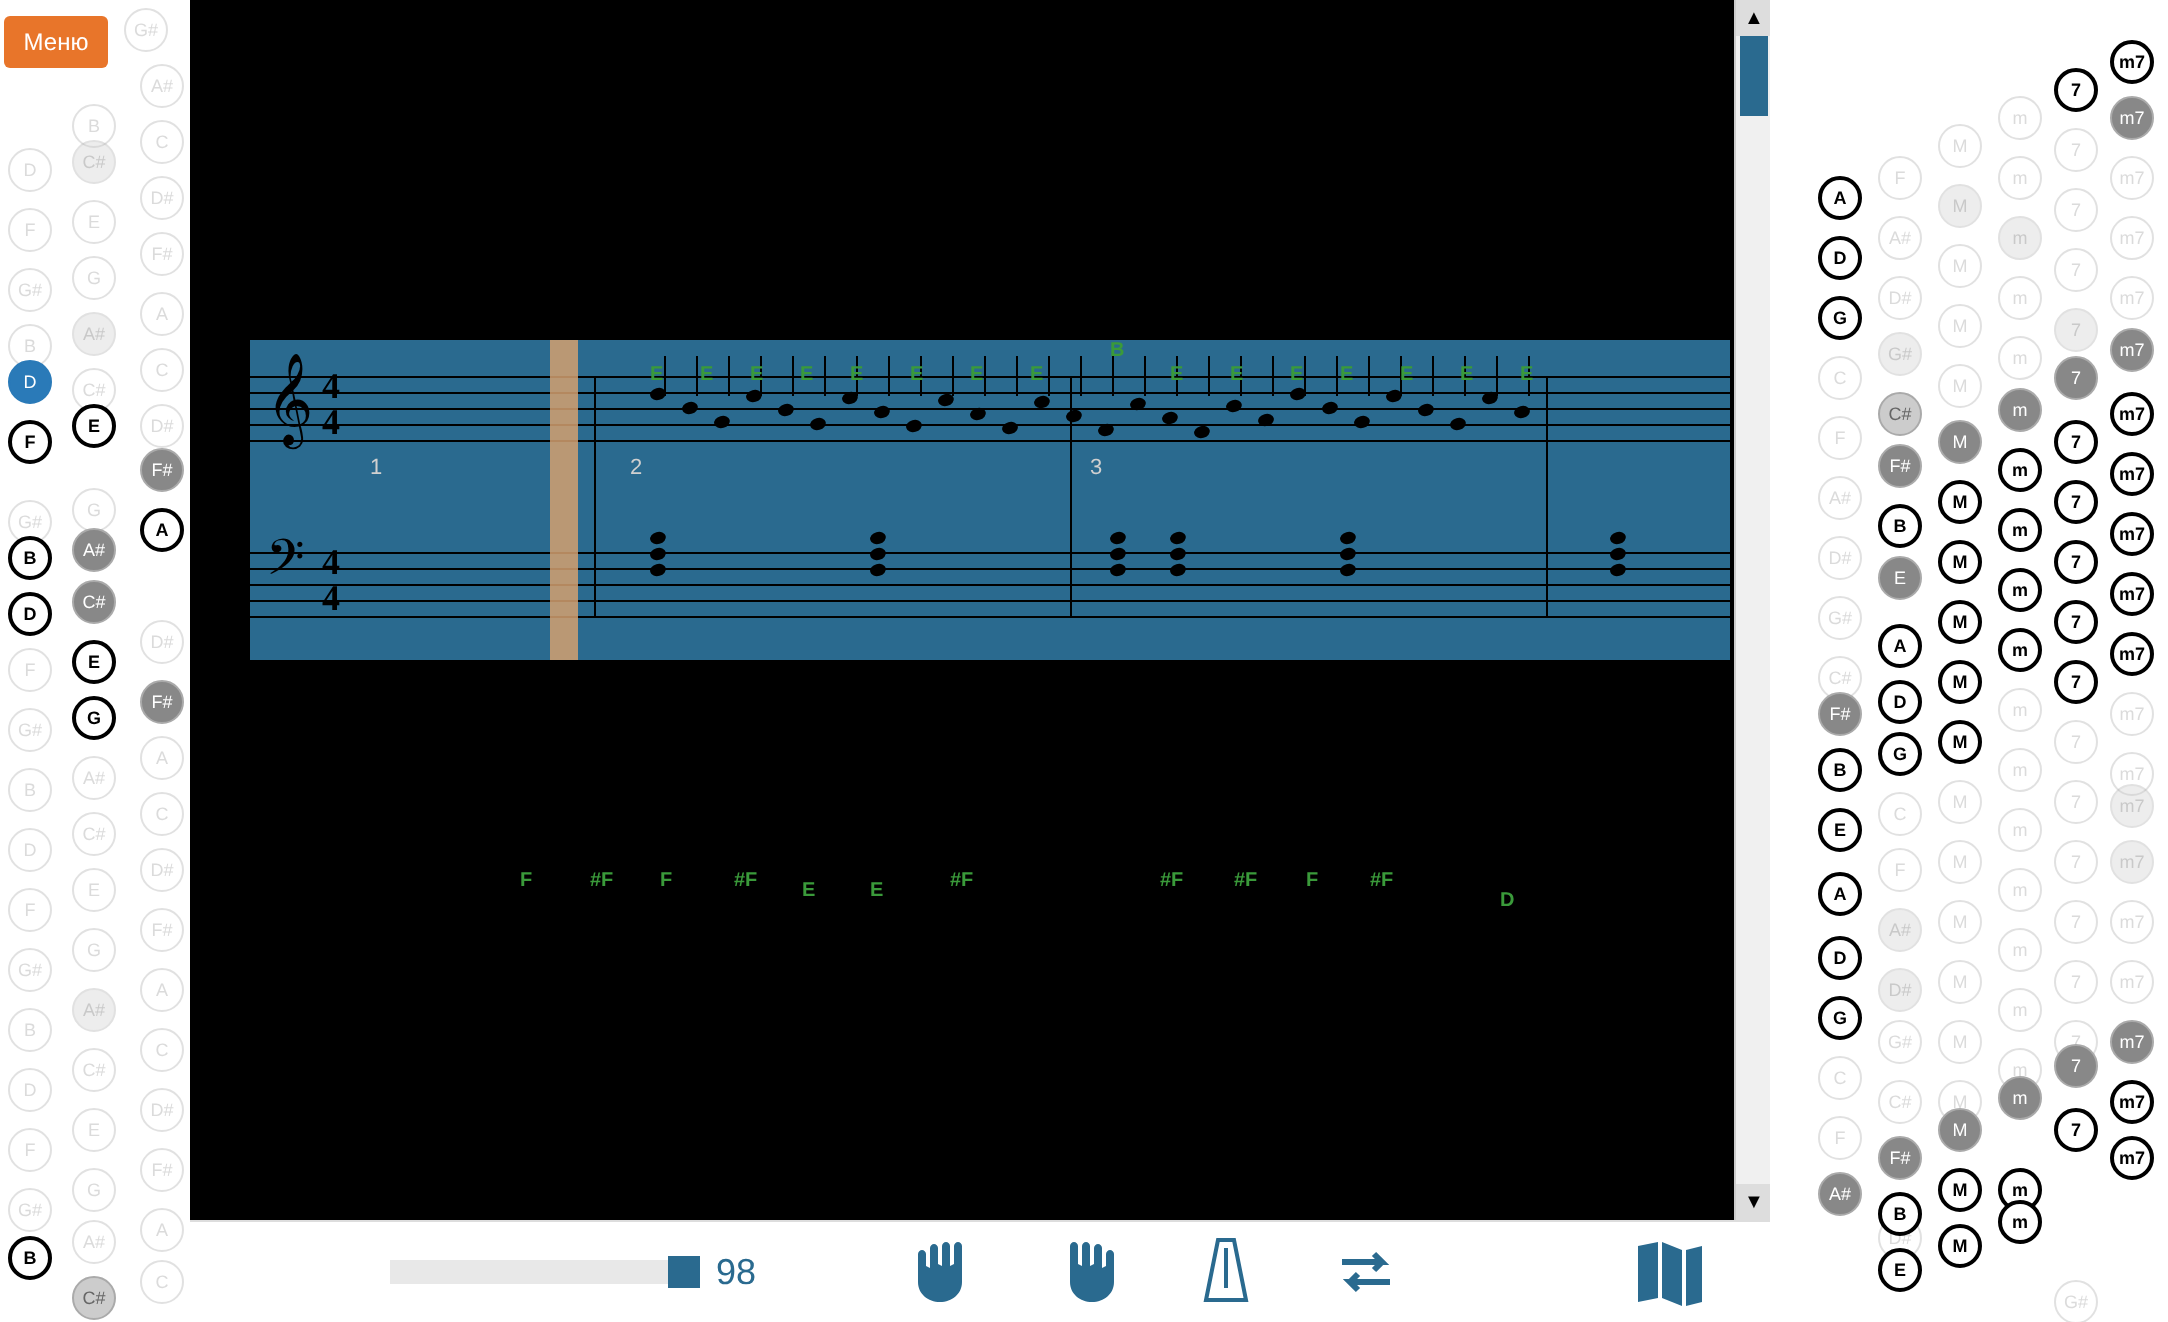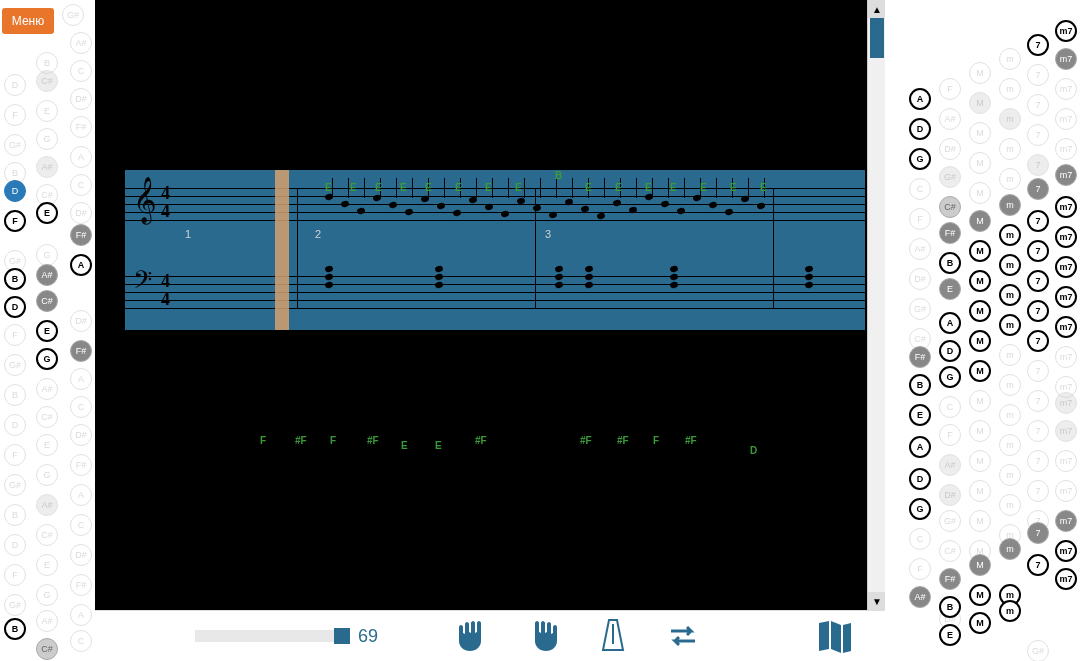--- a/index.html
+++ b/index.html
@@ -361,21 +361,21 @@
     <div class="btn-circle black" style="left: 70px; top: 612px;">M</div>
     <div class="btn-circle black" style="left: 100px; top: 600px;">m</div>
     <div class="btn-circle black" style="left: 40px; top: 624px;">E</div>
     <div class="btn-circle dim" style="left: 128px; top: 640px;">G#</div>
   </div>
 
 <div class="bottom-bar">
   <div class="tempo-slider">
     <div class="tempo-handle"></div>
   </div>
-  <span class="tempo-val">69</span>
+  <span class="tempo-val">98</span>
   <div style="flex:0 0 60px"></div>
   <div class="tool-icon">
     <svg width="30" height="34" viewBox="0 0 30 34">
         <path fill="#2a6a8f" d="M15 2c-1 0-2 1-2 2v10l-2-1V5c0-1-1-2-2-2s-2 1-2 2v10l-2-1V8c0-1-1-2-2-2s-2 1-2 2v14c0 6 5 10 11 10s11-4 11-10V4c0-1-1-2-2-2s-2 1-2 2v9l-2 1V4c0-1-1-2-2-2z"></path>
       </svg>
   </div>
   <div class="tool-icon">
     <svg width="30" height="34" viewBox="0 0 30 34">
         <path fill="#2a6a8f" d="M15 2c1 0 2 1 2 2v10l2-1V5c0-1 1-2 2-2s2 1 2 2v10l2-1V8c0-1 1-2 2-2s2 1 2 2v14c0 6-5 10-11 10S7 28 7 22V4c0-1 1-2 2-2s2 1 2 2v9l2 1V4c0-1 1-2 2-2z"></path>
       </svg>

